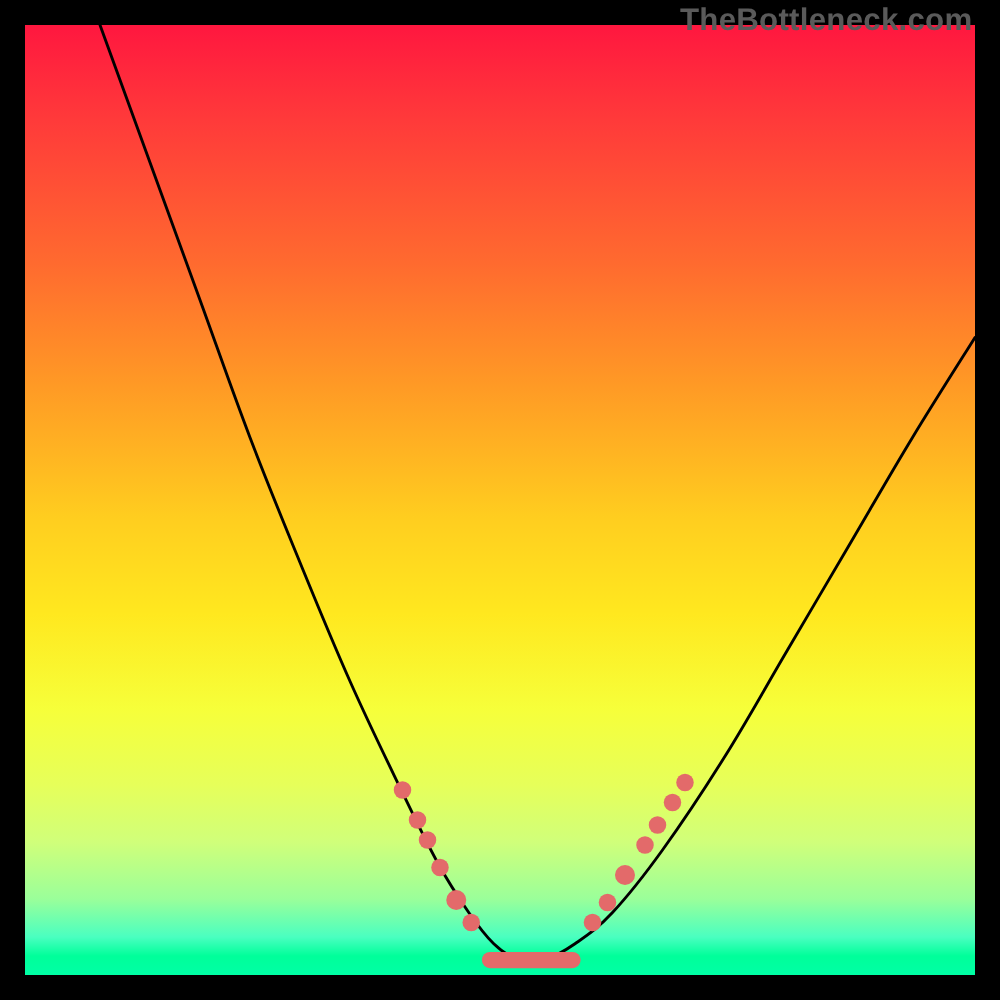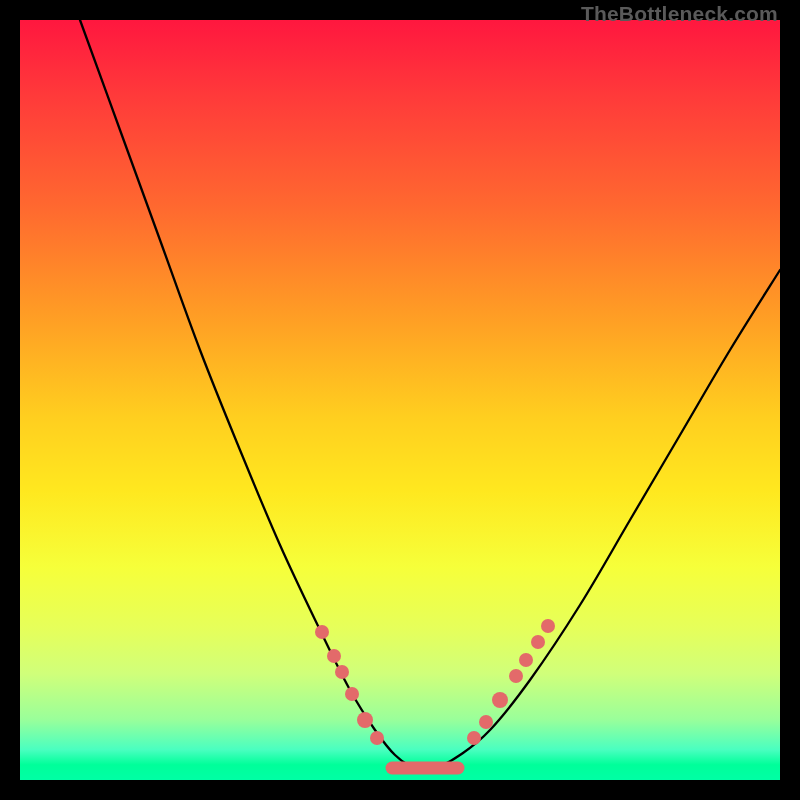--- a/index.html
+++ b/index.html
@@ -29,21 +29,21 @@
       #9aff9a 92%,
       #4affc0 96%,
       #00ff9a 98%,
       #00ffa5 100%);
   }
   .watermark {
     position: absolute;
     top: 2px;
     right: 22px;
     font-family: Arial, Helvetica, sans-serif;
-    font-size: 21px;
+    font-size: 25px;
     font-weight: bold;
     color: #5a5a5a;
     letter-spacing: 0.2px;
   }
   svg.curve {
     position: absolute;
     left: 20px;
     top: 20px;
     width: 760px;
     height: 760px;

